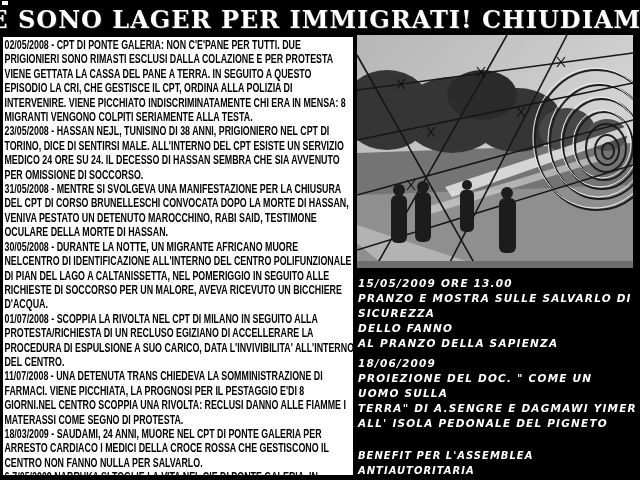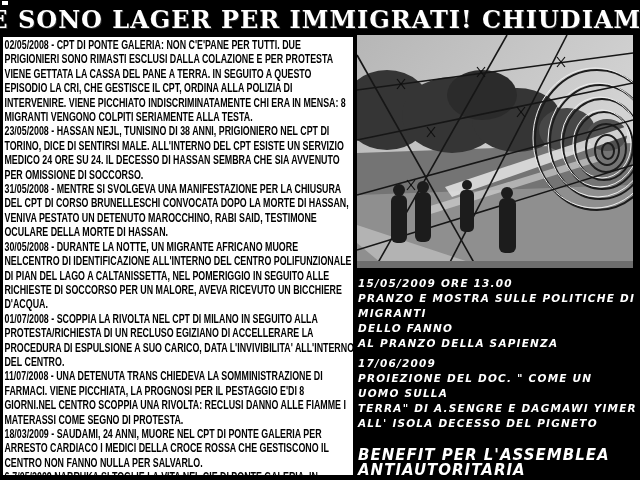--- a/index.html
+++ b/index.html
@@ -52,21 +52,21 @@
     font-family:"DejaVu Sans",sans-serif;
     font-weight:bold;
     font-style:italic;
     font-size:10.5px;
     line-height:15px;
     letter-spacing:1.2px;
     width:280px;
   }
   .event1{left:358px;top:276px;}
   .event2{left:358px;top:356px;}
-  .benefit-line{left:358px;top:448px;font-size:15px;letter-spacing:1px;}
+  .benefit-line{left:358px;top:448px;font-size:10px;letter-spacing:1px;}
 </style>
 </head>
 <body>
 
 <div class="poster">
 
   <div class="corner-mark"></div>
 
   <div class="title">I CIE SONO LAGER PER IMMIGRATI! CHIUDIAMOLI!</div>
 
@@ -160,30 +160,30 @@
         <circle cx="150" cy="158" r="6"></circle>
           <rect x="142" y="163" width="17" height="55" rx="6"></rect>
       </g>
       <rect x="0" y="226" width="276" height="7" fill="#6d6d6d"></rect>
     </svg>
   </div>
 
   <div class="right-text event1">
     <div>15/05/2009 ORE 13.00</div>
     <div>
-        <div>PRANZO E MOSTRA SULLE POLITICHE DI MIGRANTI</div>
+        <div>PRANZO E MOSTRA SULLE SALVARLO DI SICUREZZA</div>
         <div>DELLO FANNO</div>
         <div>AL PRANZO DELLA SAPIENZA</div>
       </div>
   </div>
 
   <div class="right-text event2">
-    <div>17/06/2009</div>
+    <div>18/06/2009</div>
     <div>
         <div>PROIEZIONE DEL DOC. " COME UN UOMO SULLA</div>
         <div>TERRA" DI A.SENGRE E DAGMAWI YIMER</div>
-        <div>ALL' ISOLA DECESSO DEL PIGNETO</div>
+        <div>ALL' ISOLA PEDONALE DEL PIGNETO</div>
       </div>
   </div>
 
   <div class="right-text benefit-line">BENEFIT PER L'ASSEMBLEA ANTIAUTORITARIA</div>
 
 </div>
 
 </body></html>

